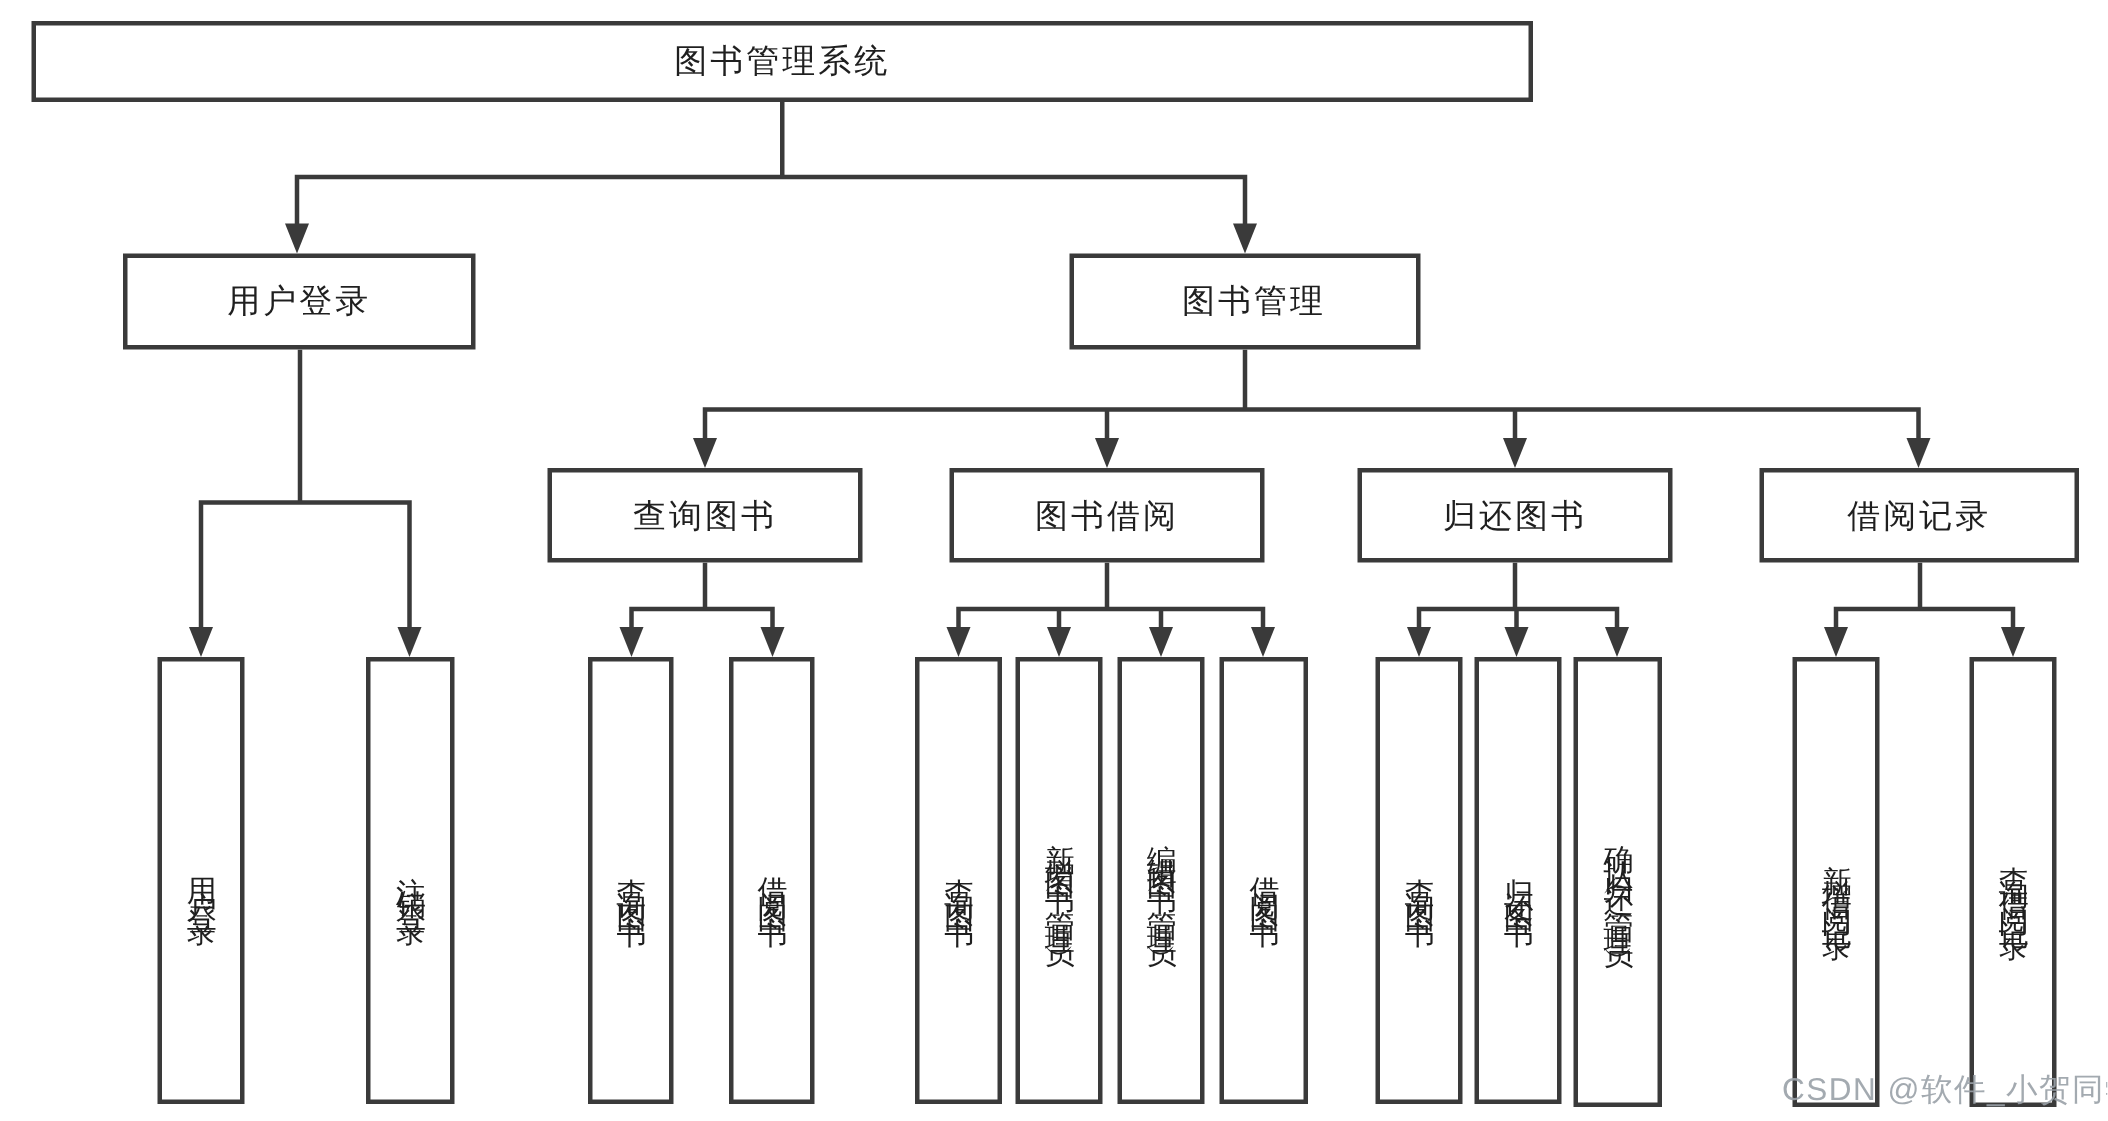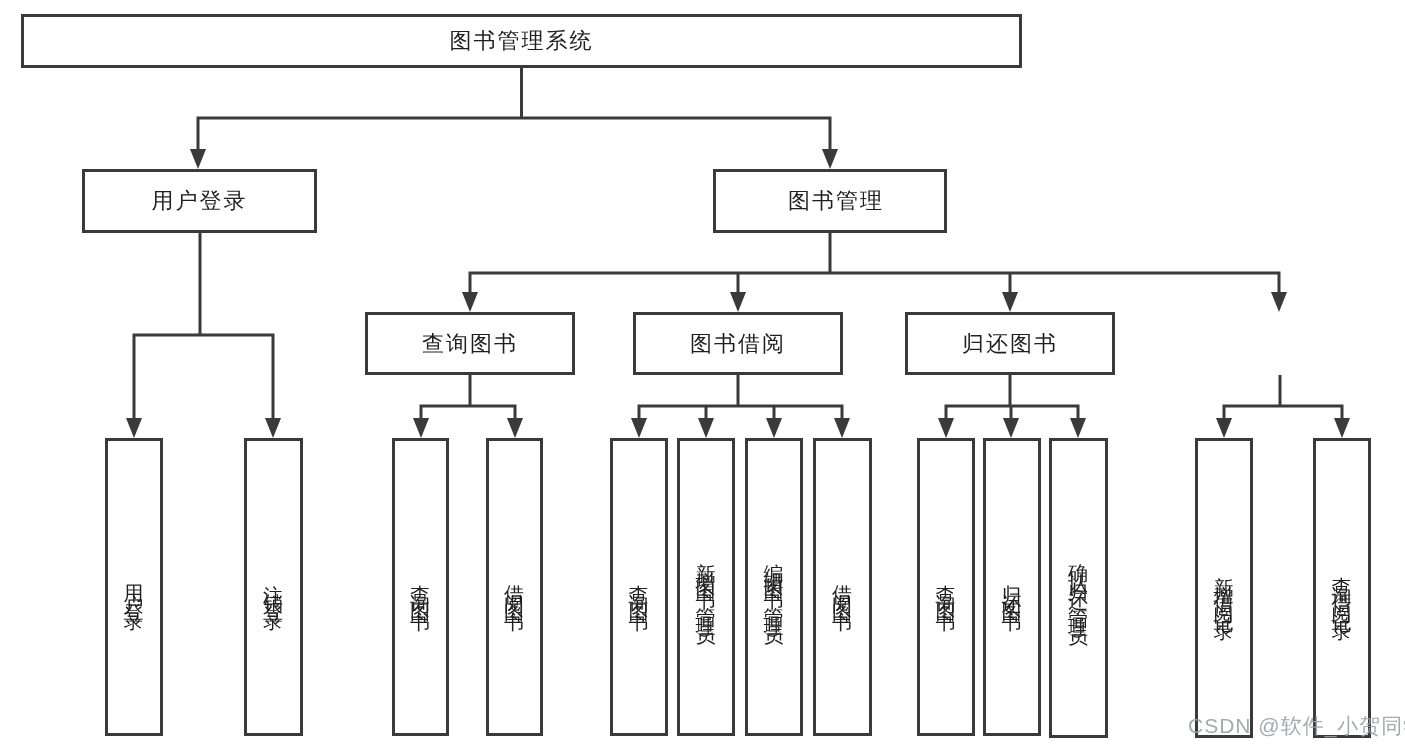--- a/index.html
+++ b/index.html
@@ -78,20 +78,23 @@
 
   <div class="box h" style="left:365px;top:312px;width:210px;height:63px;">
     <span>查询图书</span>
   </div>
   <div class="box h" style="left:633px;top:312px;width:210px;height:63px;">
     <span>图书借阅</span>
   </div>
   <div class="box h" style="left:905px;top:312px;width:210px;height:63px;">
     <span>归还图书</span>
   </div>
+  <div class="box h" style="left:1173px;top:312px;width:213px;height:63px;">
+    <span>借阅记录</span>
+  </div>
 
   <div class="box v" style="left:105px;top:438px;width:58px;height:298px;">
     <span>用户登录</span>
   </div>
   <div class="box v" style="left:244px;top:438px;width:59px;height:298px;">
     <span>注销登录</span>
   </div>
 
   <div class="box v" style="left:392px;top:438px;width:57px;height:298px;">
     <span>查询图书</span>

